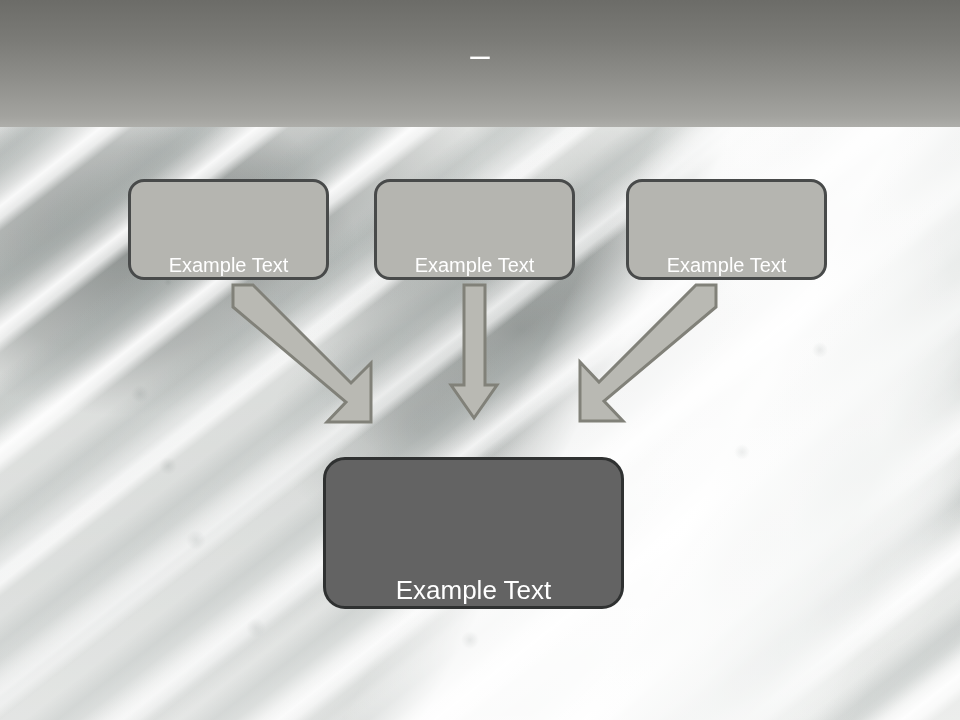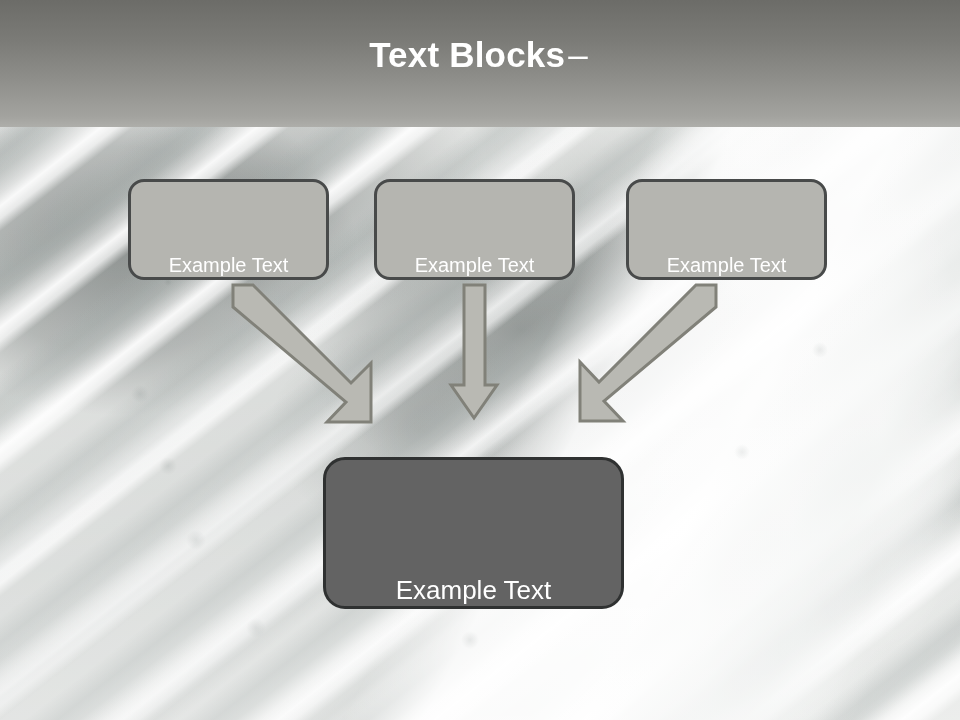--- a/index.html
+++ b/index.html
@@ -159,21 +159,20 @@
   <div class="bg-layer bg-base"></div>
   <div class="bg-layer bg-darkmass"></div>
   <div class="bg-layer bg-bars"></div>
   <div class="bg-layer bg-bars2"></div>
   <div class="bg-layer bg-cyl"></div>
   <div class="bg-layer bg-mottle"></div>
   <div class="bg-layer bg-wash"></div>
 
   <div class="header-band"></div>
   <div class="header-title">
-    <span class="title-strong">Text Blocks</span>
     <span class="title-dash">–</span>
   </div>
 
   <svg class="arrows" width="960" height="720" viewBox="0 0 960 720">
 
     <polygon points="233,285 253,285 351,383 371,363 371,422 327,422 346,402 233,307" fill="#b9b9b3" stroke="#818179" stroke-width="3" stroke-linejoin="miter"></polygon>
 
     <polygon points="464,285 485,285 485,385 497,385 474,418 451,385 464,385" fill="#b9b9b3" stroke="#818179" stroke-width="3" stroke-linejoin="miter"></polygon>
 
     <polygon points="716,285 696,285 599,382 580,362 580,421 623,421 604,401 716,307" fill="#b9b9b3" stroke="#818179" stroke-width="3" stroke-linejoin="miter"></polygon>

